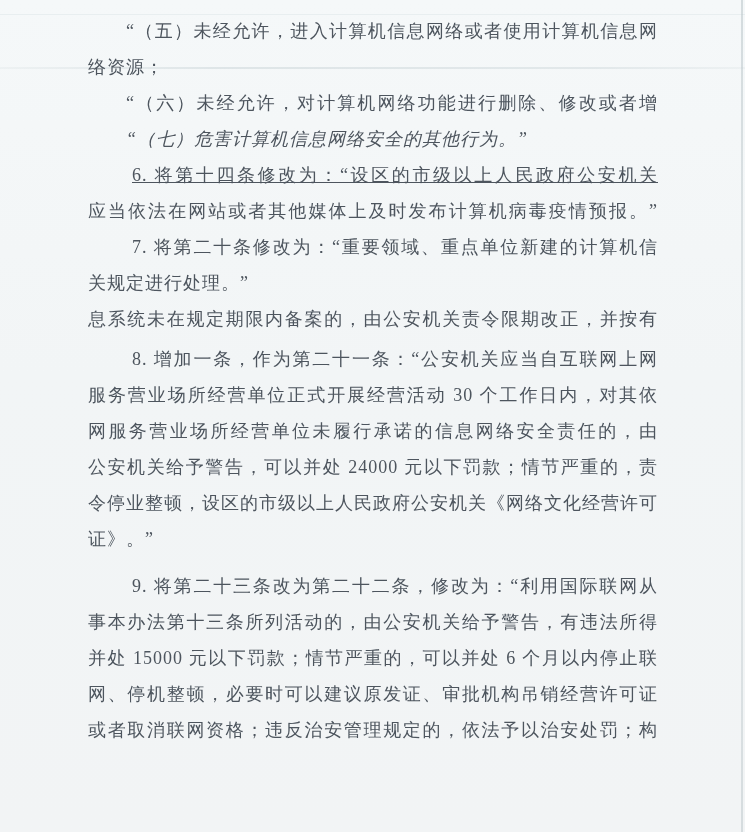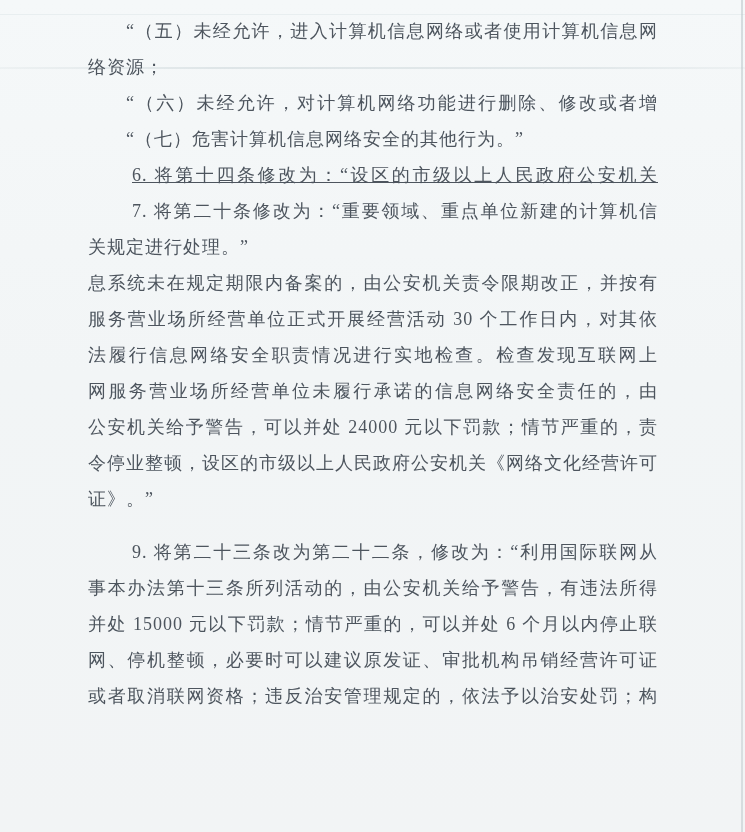--- a/index.html
+++ b/index.html
@@ -69,30 +69,31 @@
 <body>
 
 <main class="page">
   <div class="streak2"></div>
   <div class="streak"></div>
   <div class="page-edge"></div>
   <section class="text-col">
       <div class="line fill" style="padding-left: 38px;">“（五）未经允许，进入计算机信息网络或者使用计算机信息网</div>
       <div class="line">络资源；</div>
       <div class="line fill" style="padding-left: 38px;">“（六）未经允许，对计算机网络功能进行删除、修改或者增加；</div>
-      <div class="line" style="padding-left: 38px;">“（七）危害计算机信息网络安全的其他行为。”</div>
+      <div class="line" style="padding-left: 38px; font-style: italic;">“（七）危害计算机信息网络安全的其他行为。”</div>
       <div class="line fill" style="padding-left: 44px; text-decoration: underline;">6. 将第十四条修改为：“设区的市级以上人民政府公安机关</div>
+      <div class="line fill">应当依法在网站或者其他媒体上及时发布计算机病毒疫情预报。”</div>
       <div class="line fill" style="padding-left: 44px;">7. 将第二十条修改为：“重要领域、重点单位新建的计算机信</div>
       <div class="line">关规定进行处理。”</div>
       <div class="line fill">息系统未在规定期限内备案的，由公安机关责令限期改正，并按有</div>
+      <div class="line fill" style="padding-left: 44px; margin-top: 4px;">8. 增加一条，作为第二十一条：“公安机关应当自互联网上网</div>
       <div class="line fill">服务营业场所经营单位正式开展经营活动 30 个工作日内，对其依</div>
-      <div class="line fill">法履行信息网络安全职责情况进行实地检查。检查发现互联网上</div>
       <div class="line fill">网服务营业场所经营单位未履行承诺的信息网络安全责任的，由</div>
       <div class="line fill">公安机关给予警告，可以并处 24000 元以下罚款；情节严重的，责</div>
       <div class="line fill">令停业整顿，设区的市级以上人民政府公安机关《网络文化经营许可</div>
       <div class="line">证》。”</div>
-      <div class="line fill" style="padding-left: 44px; margin-top: 17px;">9. 将第二十三条改为第二十二条，修改为：“利用国际联网从</div>
+      <div class="line fill" style="padding-left: 44px; margin-top: 11px;">9. 将第二十三条改为第二十二条，修改为：“利用国际联网从</div>
       <div class="line fill">事本办法第十三条所列活动的，由公安机关给予警告，有违法所得</div>
       <div class="line fill">并处 15000 元以下罚款；情节严重的，可以并处 6 个月以内停止联</div>
       <div class="line fill">网、停机整顿，必要时可以建议原发证、审批机构吊销经营许可证</div>
       <div class="line fill">或者取消联网资格；违反治安管理规定的，依法予以治安处罚；构</div>
     </section>
 </main>
 
 </body></html>

